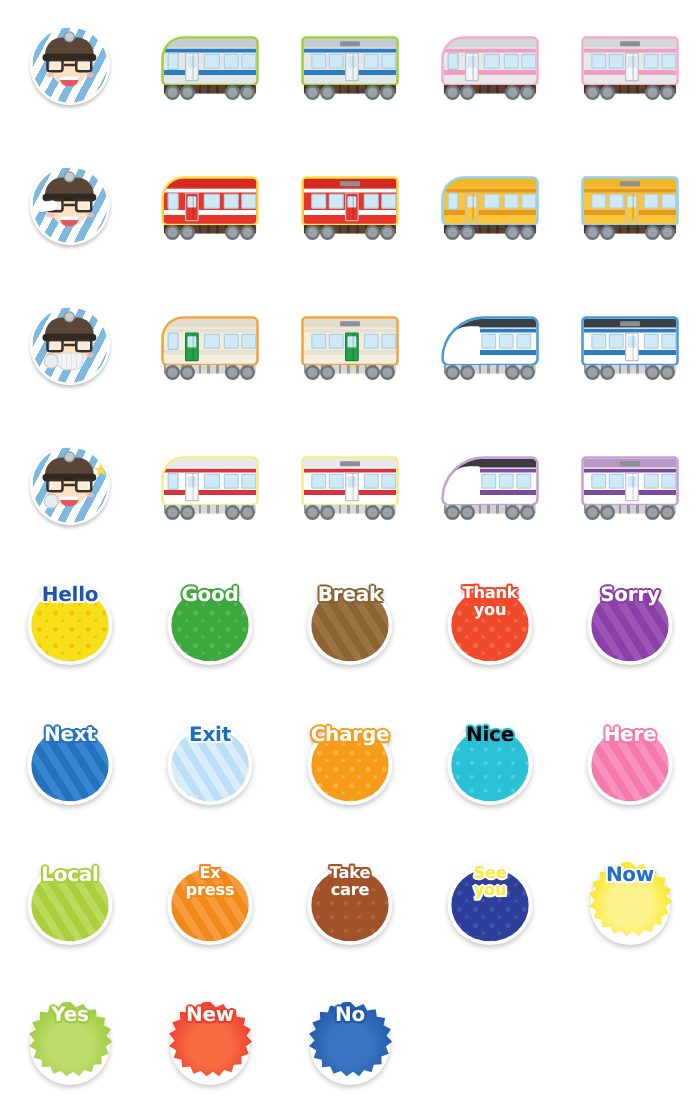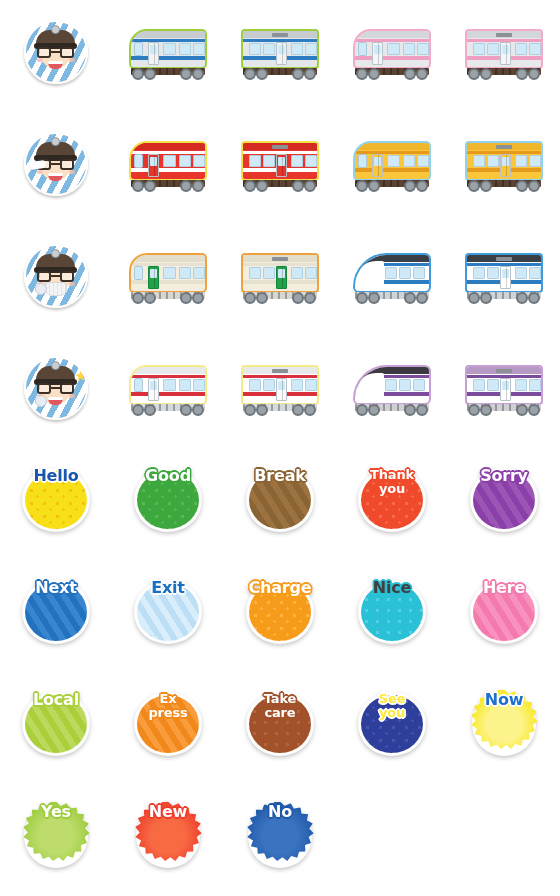--- a/index.html
+++ b/index.html
@@ -826,21 +826,21 @@
         <div class="badge">
           <div class="badge-shape" style="background: radial-gradient(rgb(255, 180, 65) 1.8px, transparent 1.9px) 0px 0px / 13px 13px, radial-gradient(rgb(255, 180, 65) 1.3px, transparent 1.4px) 6px 6px / 13px 13px, linear-gradient(rgb(247, 155, 27), rgb(247, 155, 27)); border-color: rgb(255, 255, 255);"></div>
           <div class="badge-text one" style="color: rgb(255, 255, 255); text-shadow: rgb(247, 155, 27) 1.6px 0px 0px, rgb(247, 155, 27) -1.6px 0px 0px, rgb(247, 155, 27) 0px 1.6px 0px, rgb(247, 155, 27) 0px -1.6px 0px, rgb(247, 155, 27) 1.2px 1.2px 0px, rgb(247, 155, 27) -1.2px 1.2px 0px, rgb(247, 155, 27) 1.2px -1.2px 0px, rgb(247, 155, 27) -1.2px -1.2px 0px;">Charge</div>
         </div>
       </div>
     </div>
     <div class="cell" title="">
       <div class="art">
         <div class="badge">
           <div class="badge-shape" style="background: radial-gradient(rgb(85, 207, 225) 1.6px, transparent 1.7px) 0px 0px / 11px 11px, linear-gradient(rgb(42, 192, 214), rgb(42, 192, 214)); border-color: rgb(255, 255, 255);"></div>
-          <div class="badge-text one" style="color: #404040; text-shadow: rgb(42, 192, 214) 1.6px 0px 0px, rgb(42, 192, 214) -1.6px 0px 0px, rgb(42, 192, 214) 0px 1.6px 0px, rgb(42, 192, 214) 0px -1.6px 0px, rgb(42, 192, 214) 1.2px 1.2px 0px, rgb(42, 192, 214) -1.2px 1.2px 0px, rgb(42, 192, 214) 1.2px -1.2px 0px, rgb(42, 192, 214) -1.2px -1.2px 0px;">Nice</div>
+          <div class="badge-text one" style="color: #000000; text-shadow: rgb(42, 192, 214) 1.6px 0px 0px, rgb(42, 192, 214) -1.6px 0px 0px, rgb(42, 192, 214) 0px 1.6px 0px, rgb(42, 192, 214) 0px -1.6px 0px, rgb(42, 192, 214) 1.2px 1.2px 0px, rgb(42, 192, 214) -1.2px 1.2px 0px, rgb(42, 192, 214) 1.2px -1.2px 0px, rgb(42, 192, 214) -1.2px -1.2px 0px;">Nice</div>
         </div>
       </div>
     </div>
     <div class="cell" title="">
       <div class="art">
         <div class="badge">
           <div class="badge-shape" style="background: repeating-linear-gradient(58deg, rgb(244, 122, 173) 0px, rgb(244, 122, 173) 6px, rgb(249, 145, 191) 6px, rgb(249, 145, 191) 12px); border-color: rgb(255, 255, 255);"></div>
           <div class="badge-text one" style="color: rgb(255, 255, 255); text-shadow: rgb(244, 122, 173) 1.6px 0px 0px, rgb(244, 122, 173) -1.6px 0px 0px, rgb(244, 122, 173) 0px 1.6px 0px, rgb(244, 122, 173) 0px -1.6px 0px, rgb(244, 122, 173) 1.2px 1.2px 0px, rgb(244, 122, 173) -1.2px 1.2px 0px, rgb(244, 122, 173) 1.2px -1.2px 0px, rgb(244, 122, 173) -1.2px -1.2px 0px;">Here</div>
         </div>
       </div>

